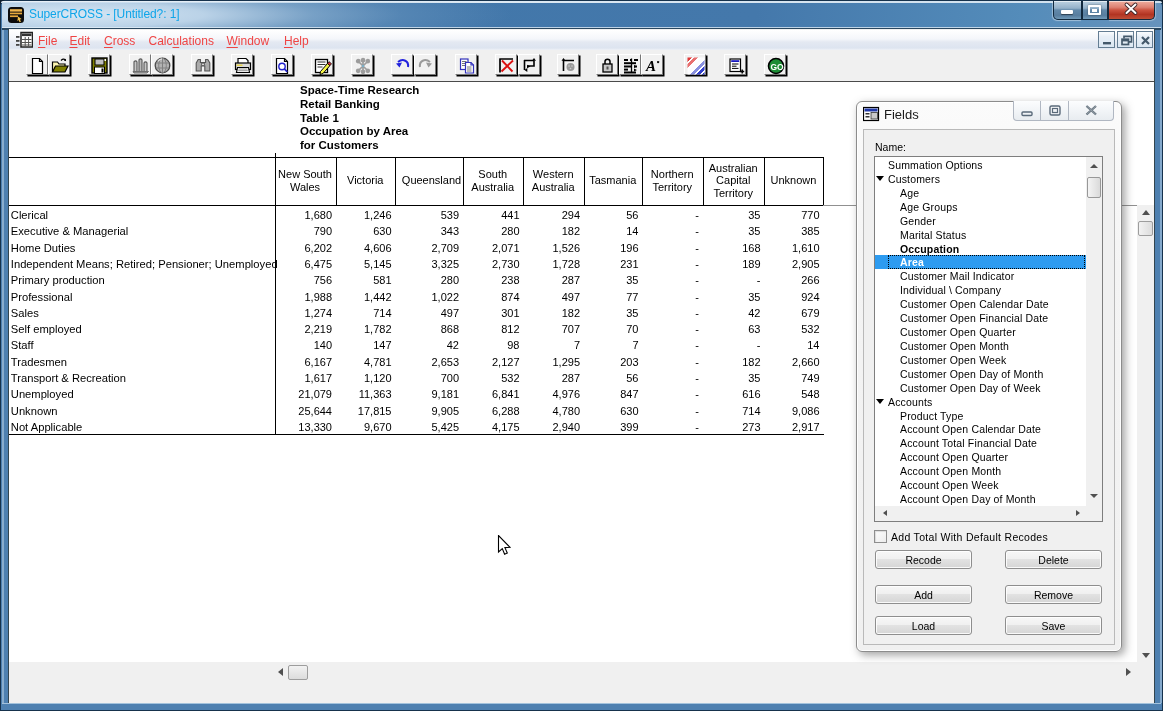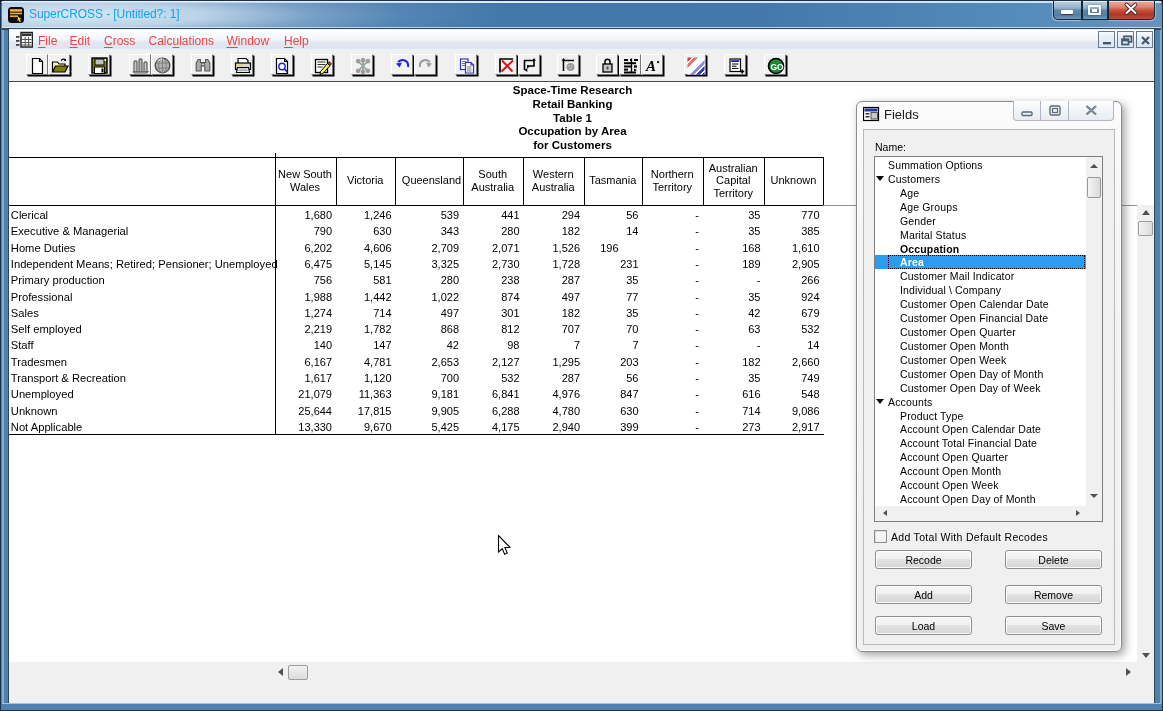--- a/index.html
+++ b/index.html
@@ -56,21 +56,21 @@
   #toolbar { left:9px; top:50px; width:1145px; height:31px; background:#f0f0f0; }
   .tb { position:absolute; top:54px; width:22px; height:21px; background:#f1f1f1;
         border-top:1px solid #fff; border-left:1px solid #fff;
         border-right:1px solid #777; border-bottom:1px solid #777;
         box-shadow:1.5px 1.5px 0 0 #000; }
   .tb svg { position:absolute; left:2px; top:1.5px; }
 
   
   #doc { left:9px; top:81px; width:1145px; height:601px; background:#fff; border-top:1px solid #4a4a4a; border-bottom:1px solid #4a4a4a; }
 
-  #tbltitle { left:300px; top:84px; width:545px; text-align:center; font-size:11.5px; font-weight:bold; line-height:13.8px; color:#000; }
+  #tbltitle { left:300px; top:84px; width:545px; text-align:left; font-size:11.5px; font-weight:bold; line-height:13.8px; color:#000; }
 
   .hline { position:absolute; background:#000; height:1px; }
   .vline { position:absolute; background:#000; width:1px; }
   .hdr { position:absolute; top:157px; height:47px; display:flex; align-items:center; justify-content:center; text-align:center; font-size:11px; line-height:12.3px; color:#000; }
 
   .row { position:absolute; left:9px; width:814px; height:16.33px; font-size:11px; color:#000; }
   .row .lab { position:absolute; left:1.8px; top:3.6px; font-size:11.2px; }
   .row b.n { position:absolute; top:3.6px; font-weight:normal; text-align:right; }
 
   
@@ -439,21 +439,21 @@
     <b class="n" style="left:681.5px;width:70px">35</b>
     <b class="n" style="left:740.5px;width:70px">385</b>
   </div>
 <div class="row" style="top:238.02px">
     <span class="lab">Home Duties</span>
     <b class="n" style="left:253.0px;width:70px">6,202</b>
     <b class="n" style="left:312.5px;width:70px">4,606</b>
     <b class="n" style="left:380.0px;width:70px">2,709</b>
     <b class="n" style="left:440.5px;width:70px">2,071</b>
     <b class="n" style="left:501.0px;width:70px">1,526</b>
-    <b class="n" style="left:559.5px;width:50px">196</b>
+    <b class="n" style="left:559.5px;width:70px">196</b>
     <b class="n" style="left:620.0px;width:70px">-</b>
     <b class="n" style="left:681.5px;width:70px">168</b>
     <b class="n" style="left:740.5px;width:70px">1,610</b>
   </div>
 <div class="row" style="top:254.32999999999998px">
     <span class="lab">Independent Means; Retired; Pensioner; Unemployed</span>
     <b class="n" style="left:253.0px;width:70px">6,475</b>
     <b class="n" style="left:312.5px;width:70px">5,145</b>
     <b class="n" style="left:380.0px;width:70px">3,325</b>
     <b class="n" style="left:440.5px;width:70px">2,730</b>

